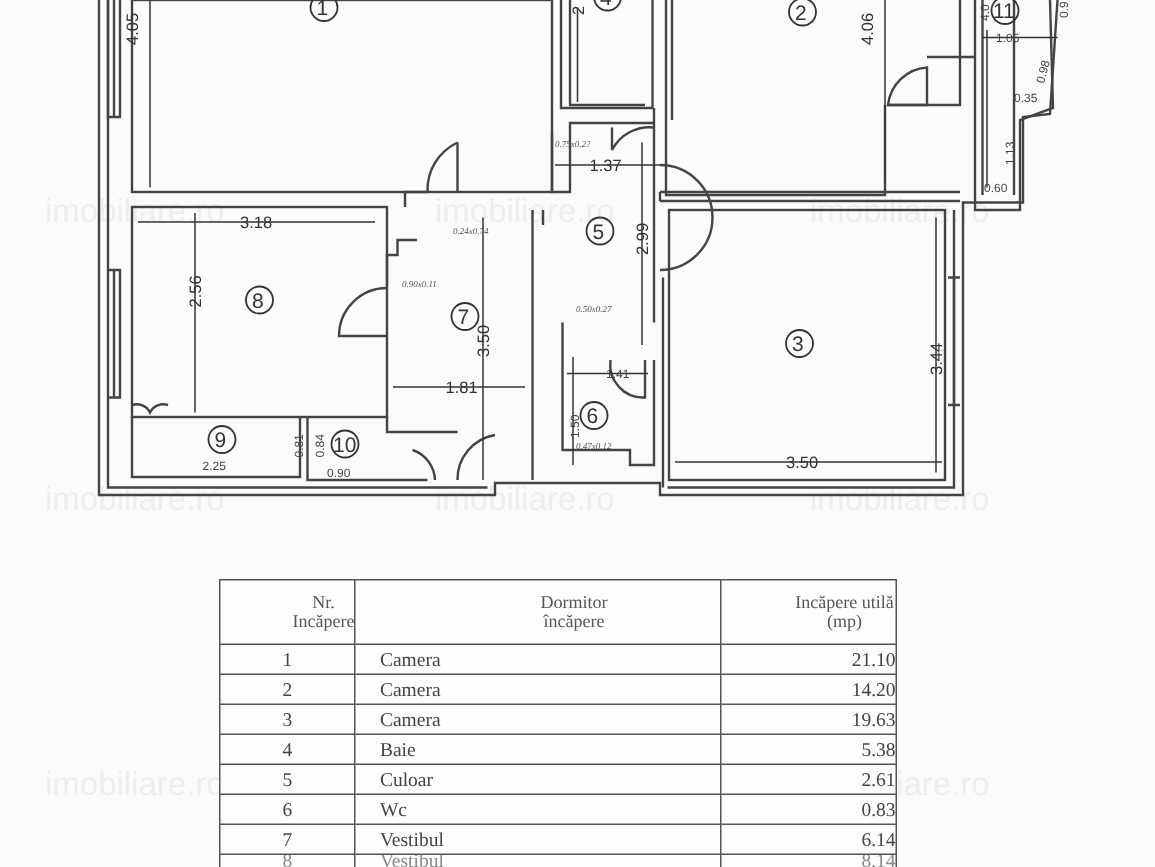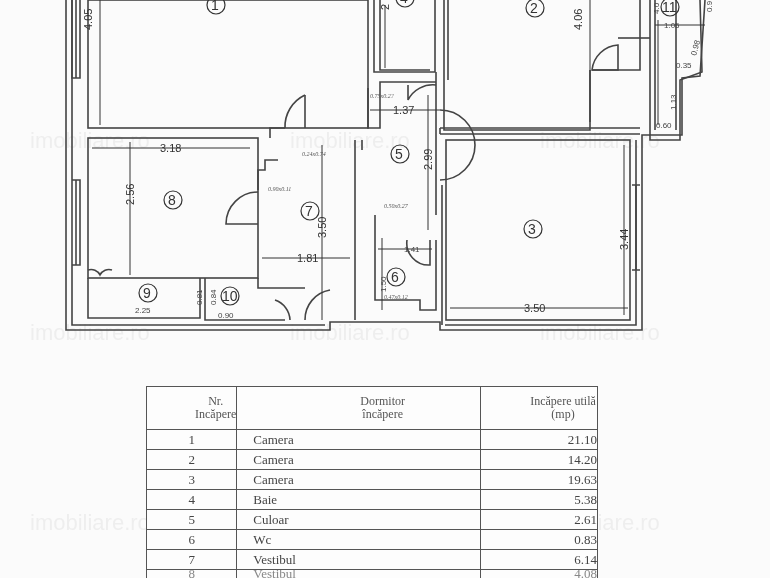--- a/index.html
+++ b/index.html
@@ -221,16 +221,16 @@
       <td class="c-area">0.83</td>
     </tr>
     <tr>
       <td class="c-nr">7</td>
       <td class="c-name">Vestibul</td>
       <td class="c-area">6.14</td>
     </tr>
     <tr class="cut">
       <td class="c-nr">8</td>
       <td class="c-name">Vestibul</td>
-      <td class="c-area">4.08</td>
+      <td class="c-area">8.14</td>
     </tr>
   </tbody>
 </table>
 
 </body></html>

